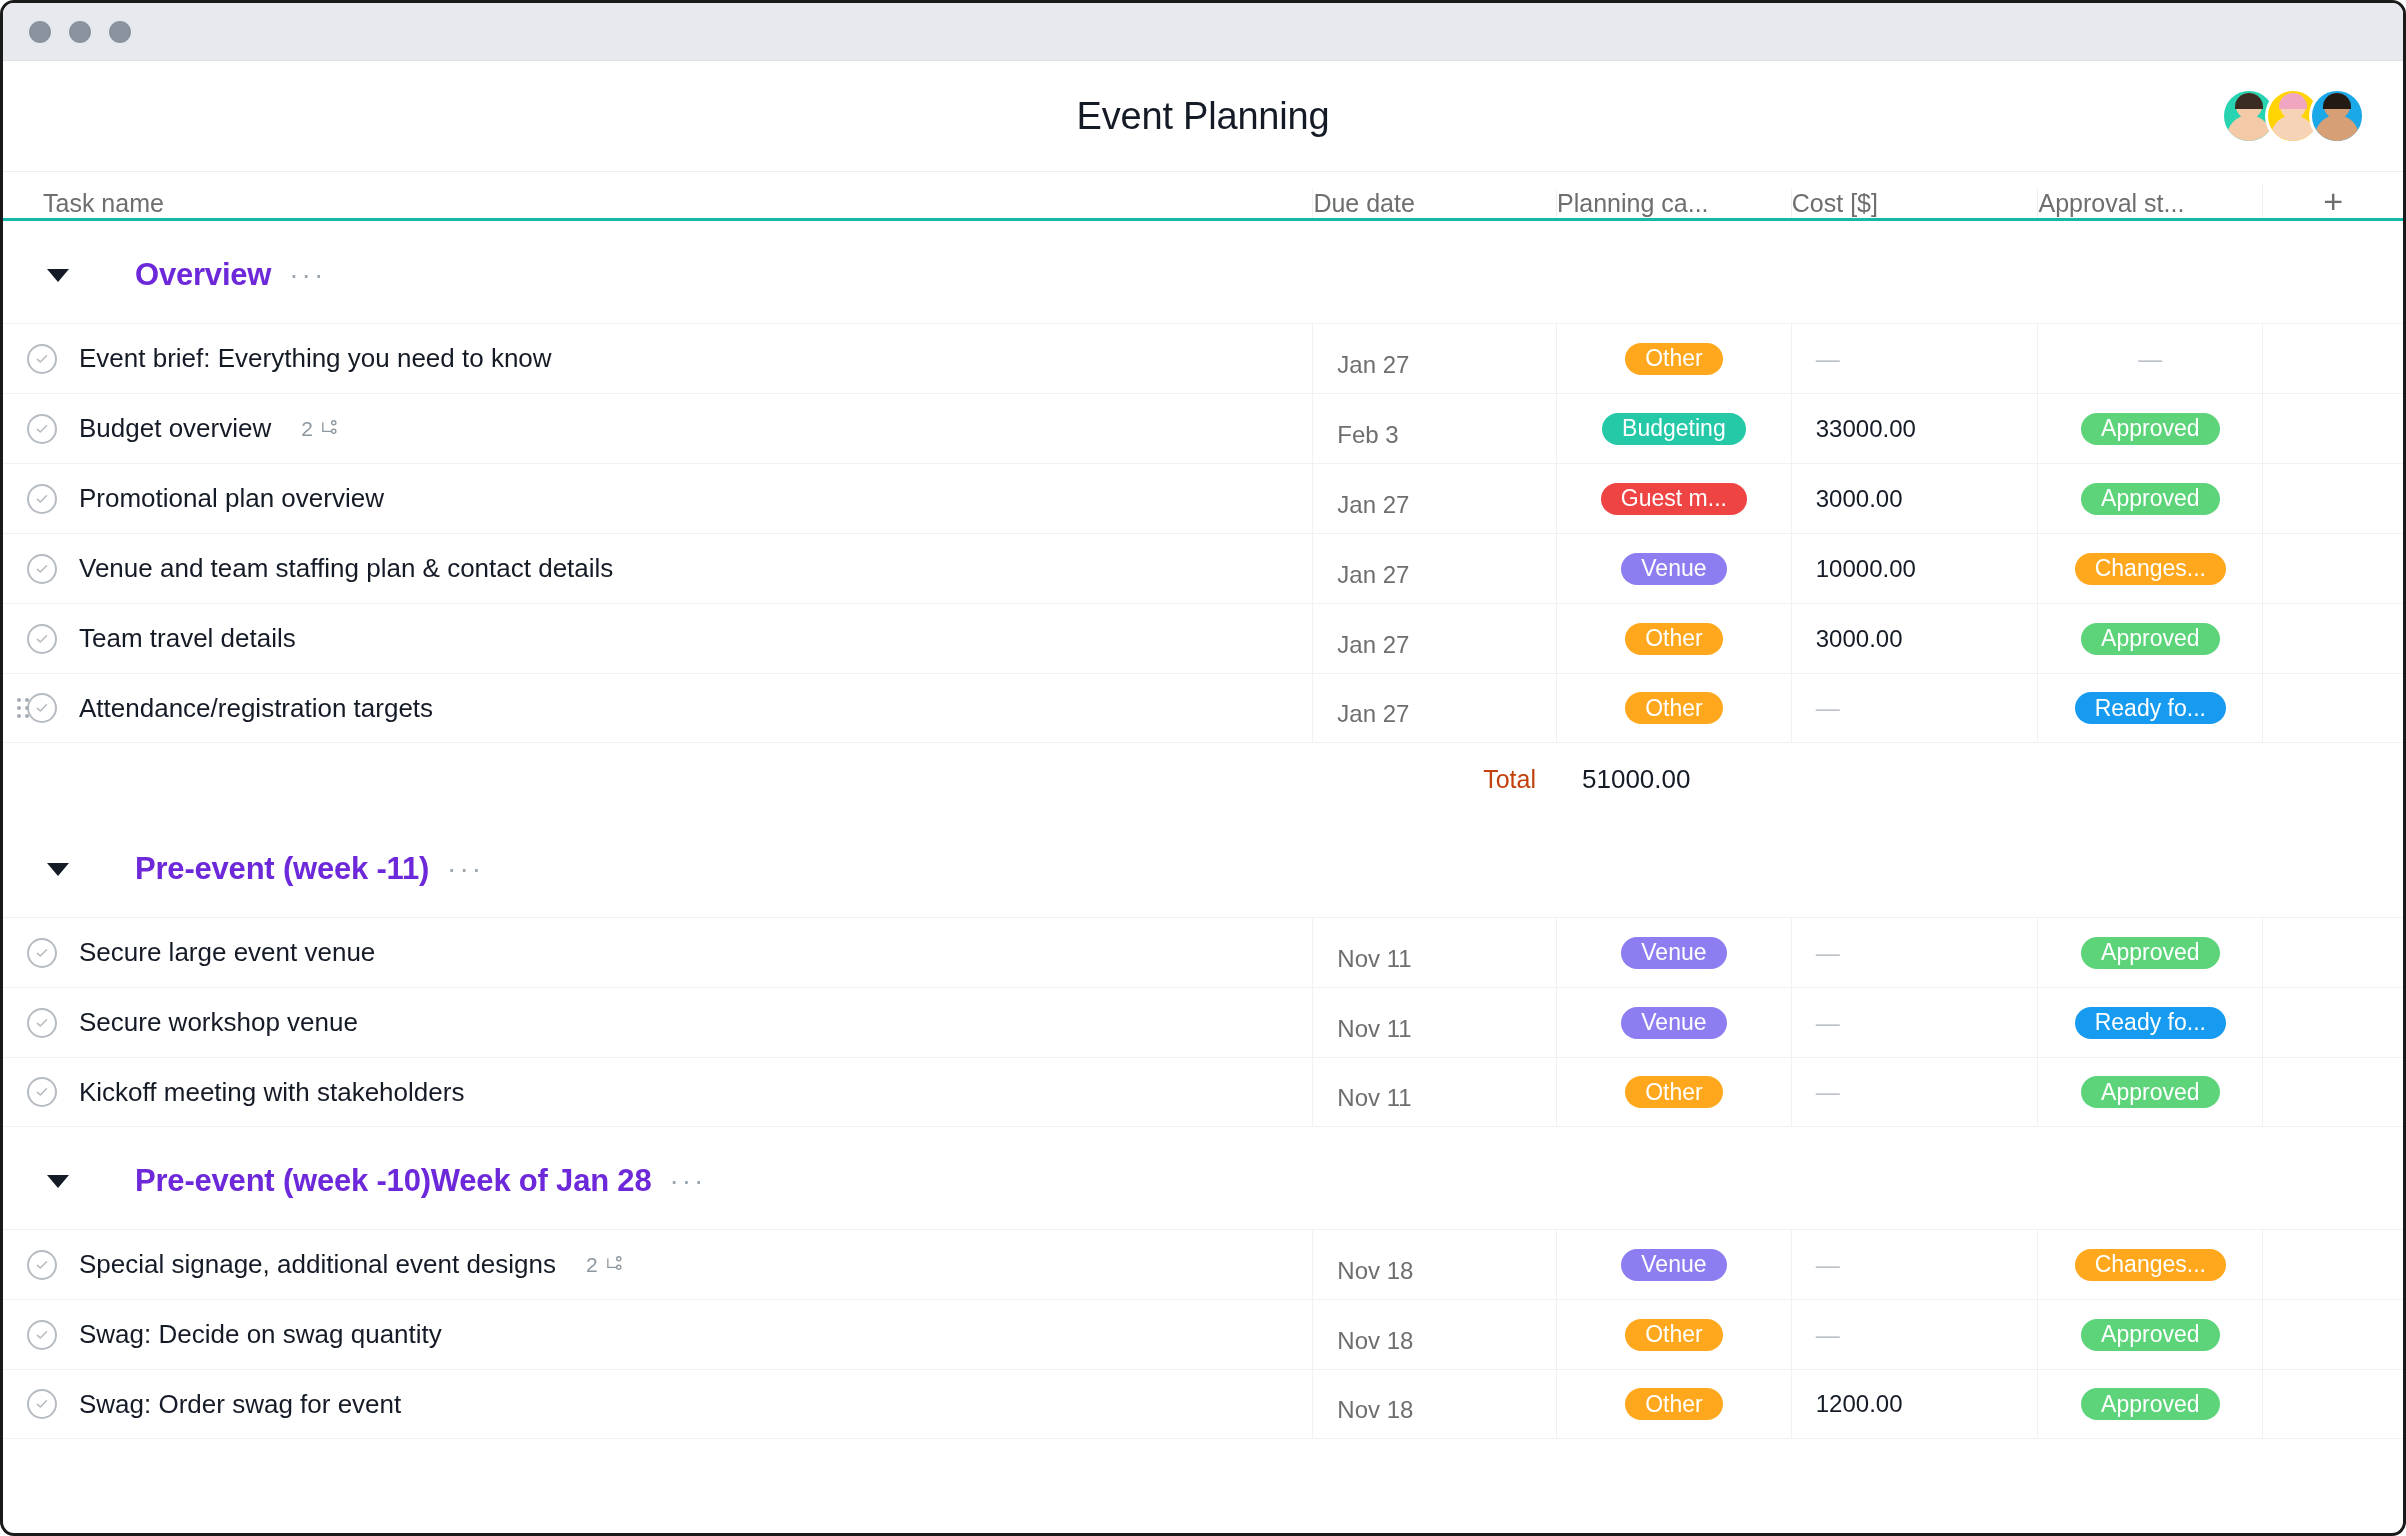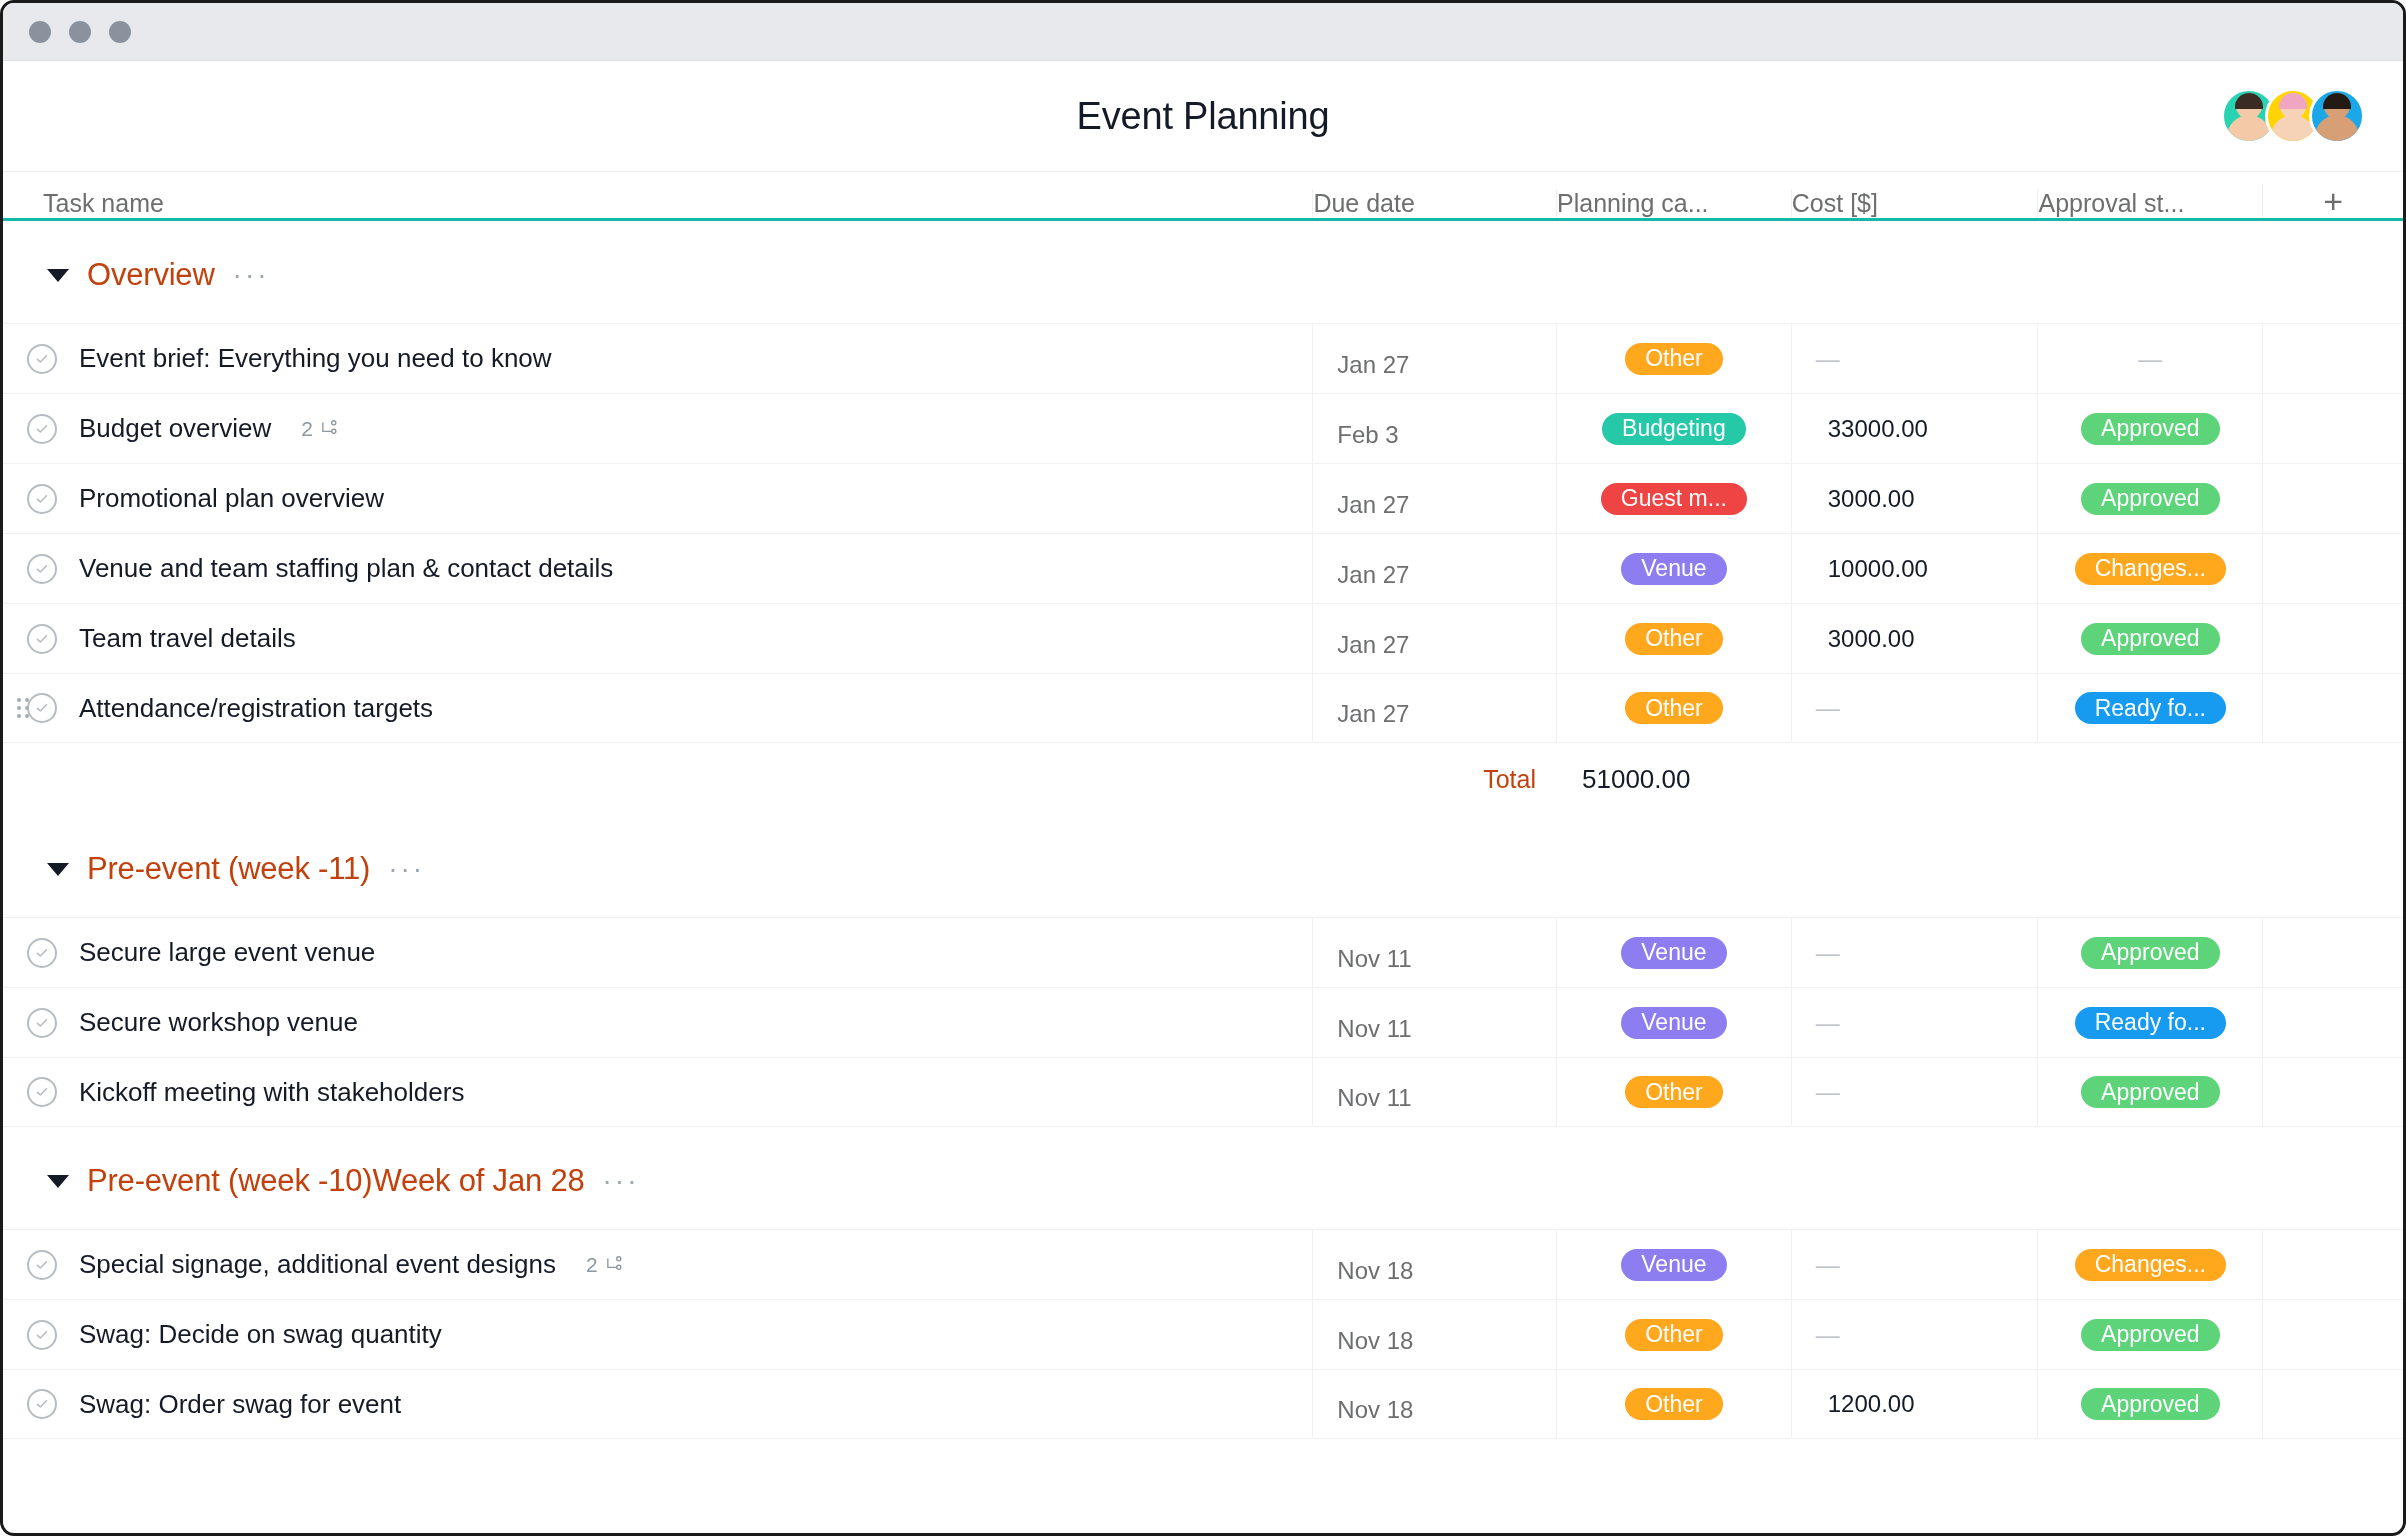--- a/index.html
+++ b/index.html
@@ -112,23 +112,24 @@
     padding: 36px 0 30px 44px;
   }
   .caret {
     width: 0; height: 0;
     border-left: 11px solid transparent;
     border-right: 11px solid transparent;
     border-top: 13px solid #151b26;
   }
   .section-title {
     font-size: 31px;
-    color: #c2410c;
-    font-weight: 400;
+    color: #6d28d9;
+    font-weight: 700;
     letter-spacing: -0.2px;
+    margin-left: 48px;
   }
   .dots-menu { color: #9ca6af; font-size: 28px; letter-spacing: 3px; line-height: 0.6; }
 
   .row {
     display: flex;
     height: 70px;
     border-top: 1px solid #f0f1f3;
     align-items: stretch;
     position: relative;
   }
@@ -164,21 +165,21 @@
   }
   .check svg { width: 16px; height: 16px; }
   .taskname { font-size: 26px; color: #151b26; white-space: nowrap; }
   .sub-count {
     display: flex; align-items: center; gap: 7px;
     color: #8d979f; font-size: 21px; margin-left: 8px;
   }
   .sub-count svg { width: 19px; height: 19px; }
 
   .datetext { font-size: 24px; color: #6d6e6f; margin-top: 12px; }
-  .costtext { font-size: 24px; color: #151b26; margin-left: 12px; }
+  .costtext { font-size: 24px; color: #151b26; }
   .dash { color: #bcc2c8; font-size: 24px; line-height: 1; }
 
   .pill {
     display: inline-flex; align-items: center; justify-content: center;
     height: 32px;
     padding: 0 20px;
     border-radius: 21px;
     color: #fff;
     font-size: 23px;
     white-space: nowrap;

